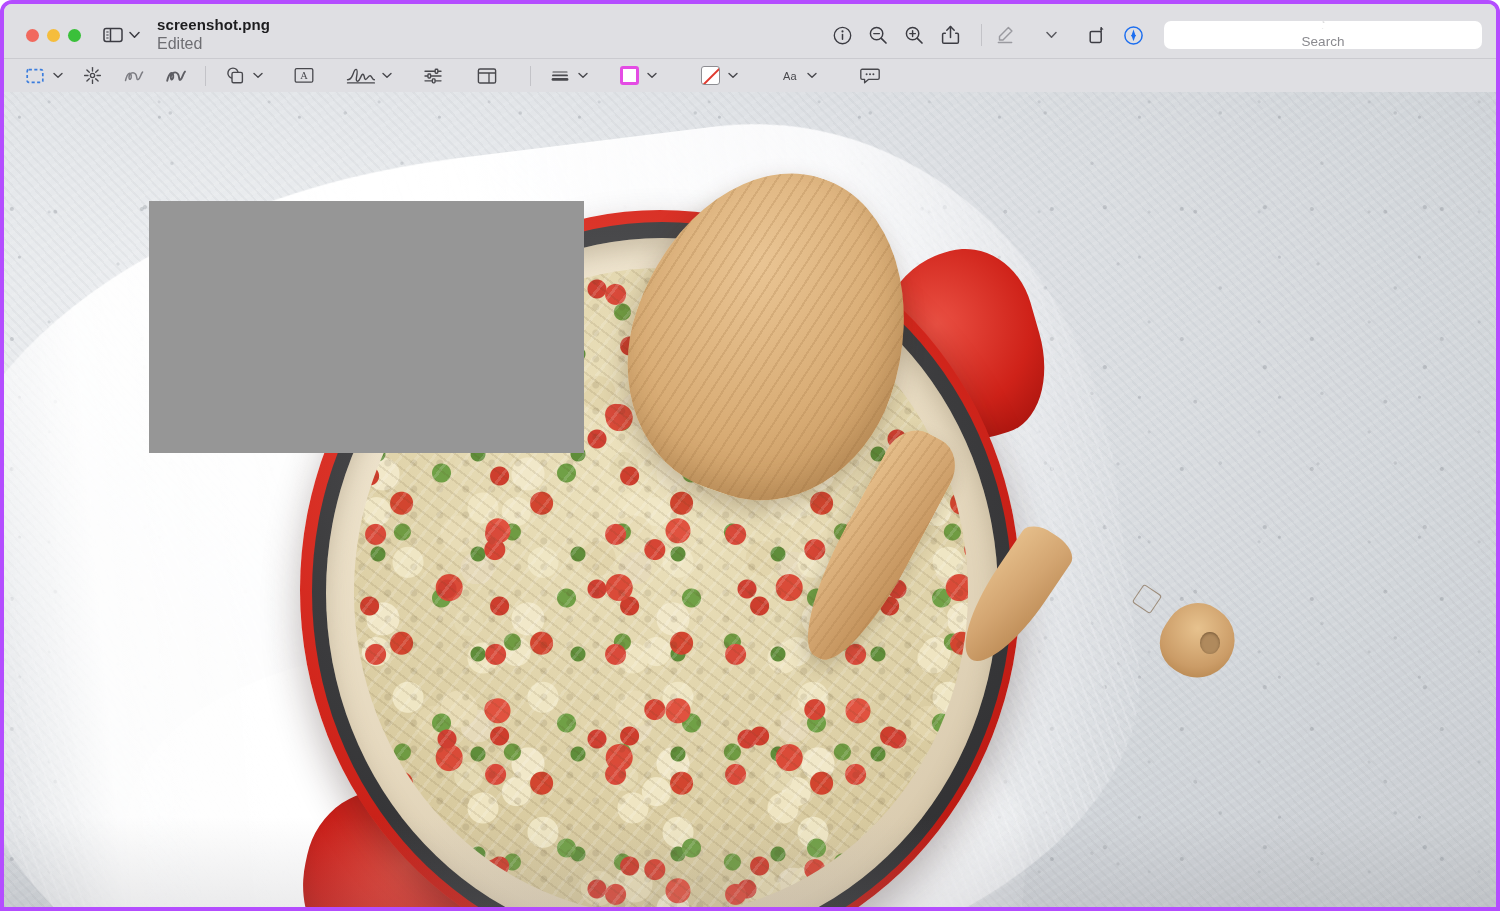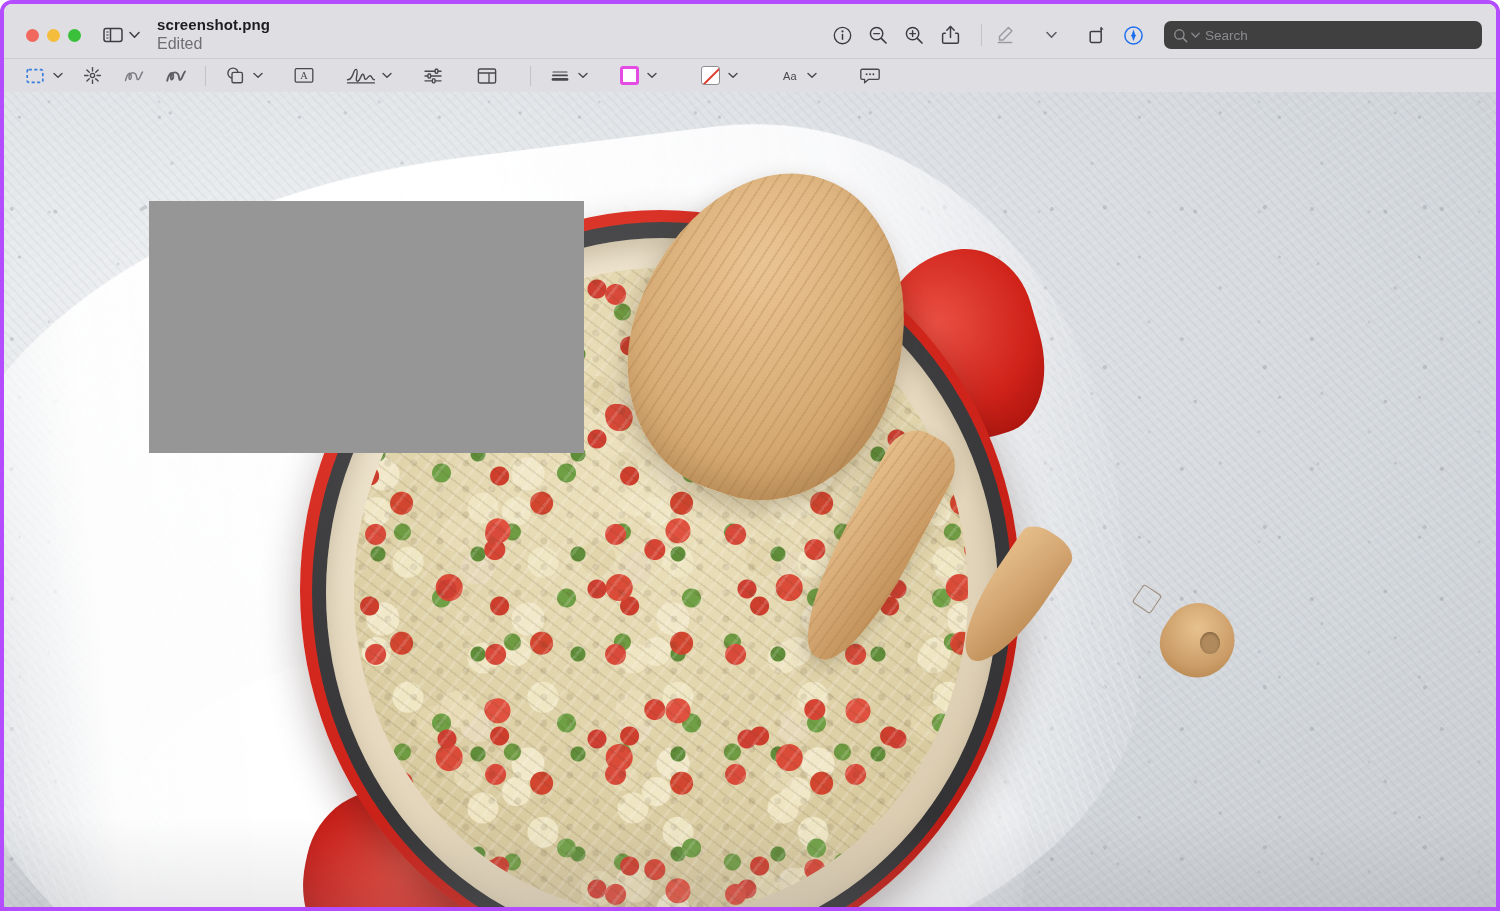--- a/index.html
+++ b/index.html
@@ -68,23 +68,23 @@
   }
   .titlebar-right .tb-btn { width: 30px; }
 
   .vdiv {
     width: 1px; height: 22px; background: #c3c3c8;
     margin: 0 6px; display: inline-block;
   }
 
   .search-field {
     width: 318px; height: 28px;
-    background: #404040; border-radius: 7px;
+    background: #ffffff; border-radius: 7px;
     display: flex; align-items: center; gap: 5px;
-    padding: 0 9px; margin-left: 10px;
+    padding: 0 9px; margin-left: 10px; flex-direction: column;
   }
   .search-ph { font-size: 13.5px; color: #8a8a8f; }
 
   
   #markup-toolbar {
     position: relative;
     height: 34px;
     background: #dfdfe3;
     border-top: 1px solid #cbcbd0;
     display: flex; align-items: center;

